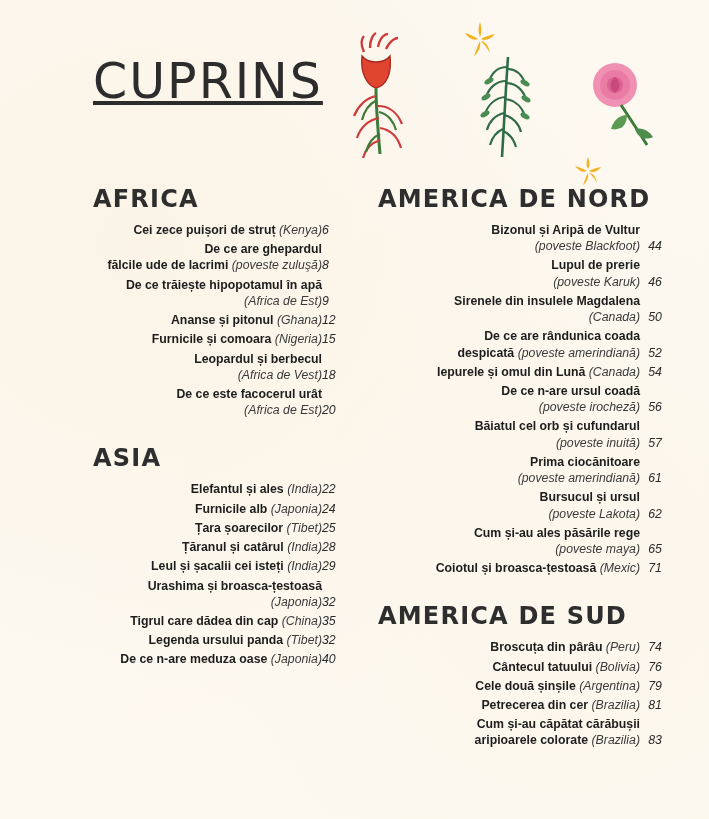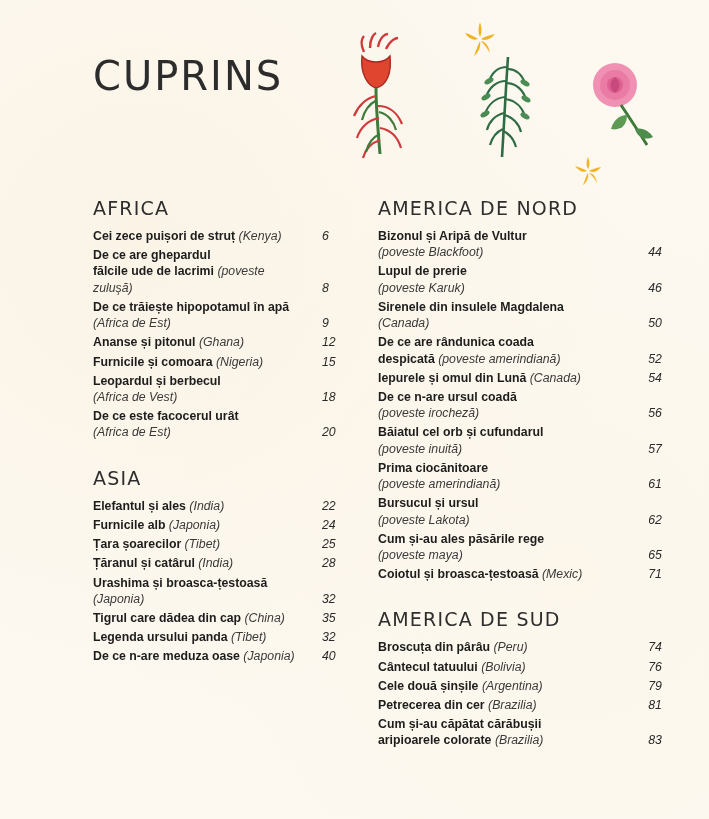--- a/index.html
+++ b/index.html
@@ -21,25 +21,26 @@
       radial-gradient(circle at 20% 30%, rgba(250,242,228,0.8), transparent 60%),
       radial-gradient(circle at 80% 70%, rgba(252,246,234,0.8), transparent 60%),
       #fdf9f1;
   }
 
   
   .title {
     position: absolute;
     left: 93px;
     top: 53px;
-    font-size: 40px;
+    font-size: 49px;
     letter-spacing: 2px;
     color: #2c2c2c;
     font-family: "DejaVu Sans", sans-serif;
     font-weight: 400;
+    text-decoration: underline;
   }
 
   
   .deco {
     position: absolute;
     pointer-events: none;
   }
   #deco-tulip { left: 340px; top: 30px; }
   #deco-fern  { left: 462px; top: 55px; }
   #deco-rose  { left: 575px; top: 55px; }
@@ -49,44 +50,45 @@
   
   .col {
     position: absolute;
     top: 185px;
   }
   .col-left  { left: 93px;  width: 255px; }
   .col-right { left: 378px; width: 292px; }
 
   .section-head {
     font-family: "DejaVu Sans", sans-serif;
-    font-size: 19px;
+    font-size: 24px;
     letter-spacing: 1.2px;
     color: #2e2e2e;
-    margin: 12px 0 9px 0;
-    font-weight: 400;
+    margin: 0 0 9px 0;
+    font-weight: 700;
   }
   .section + .section { margin-top: 26px; }
 
   .entries {
     display: block;
   }
   .entry {
     display: flex;
     align-items: flex-end;
     justify-content: space-between;
     margin-bottom: 3px;
     line-height: 1.32;
   }
   .entry .etext {
     font-size: 12.3px;
     font-weight: bold;
     color: #1d1d1d;
     flex: 1 1 auto;
-    padding-right: 16px;
+    padding-right: 0;
+    text-align: right;
   }
   .entry .etext .src {
     font-weight: normal;
     font-style: italic;
     color: #3a3a3a;
   }
   .entry .epage {
     font-size: 12.3px;
     font-style: italic;
     color: #2a2a2a;
@@ -233,20 +235,24 @@
             <div class="epage">24</div>
           </div>
           <div class="entry">
             <div class="etext"><span>Țara șoarecilor</span><span class="src"> (Tibet)</span></div>
             <div class="epage">25</div>
           </div>
           <div class="entry">
             <div class="etext"><span>Țăranul și catârul</span><span class="src"> (India)</span></div>
             <div class="epage">28</div>
           </div>
+          <div class="entry">
+            <div class="etext"><span>Leul și șacalii cei isteți</span><span class="src"> (India)</span></div>
+            <div class="epage">29</div>
+          </div>
           <div class="entry two-line">
             <div class="etext"><span>Urashima și broasca-țestoasă</span><span class="l2 src">(Japonia)</span></div>
             <div class="epage">32</div>
           </div>
           <div class="entry">
             <div class="etext"><span>Tigrul care dădea din cap</span><span class="src"> (China)</span></div>
             <div class="epage">35</div>
           </div>
           <div class="entry">
             <div class="etext"><span>Legenda ursului panda</span><span class="src"> (Tibet)</span></div>

